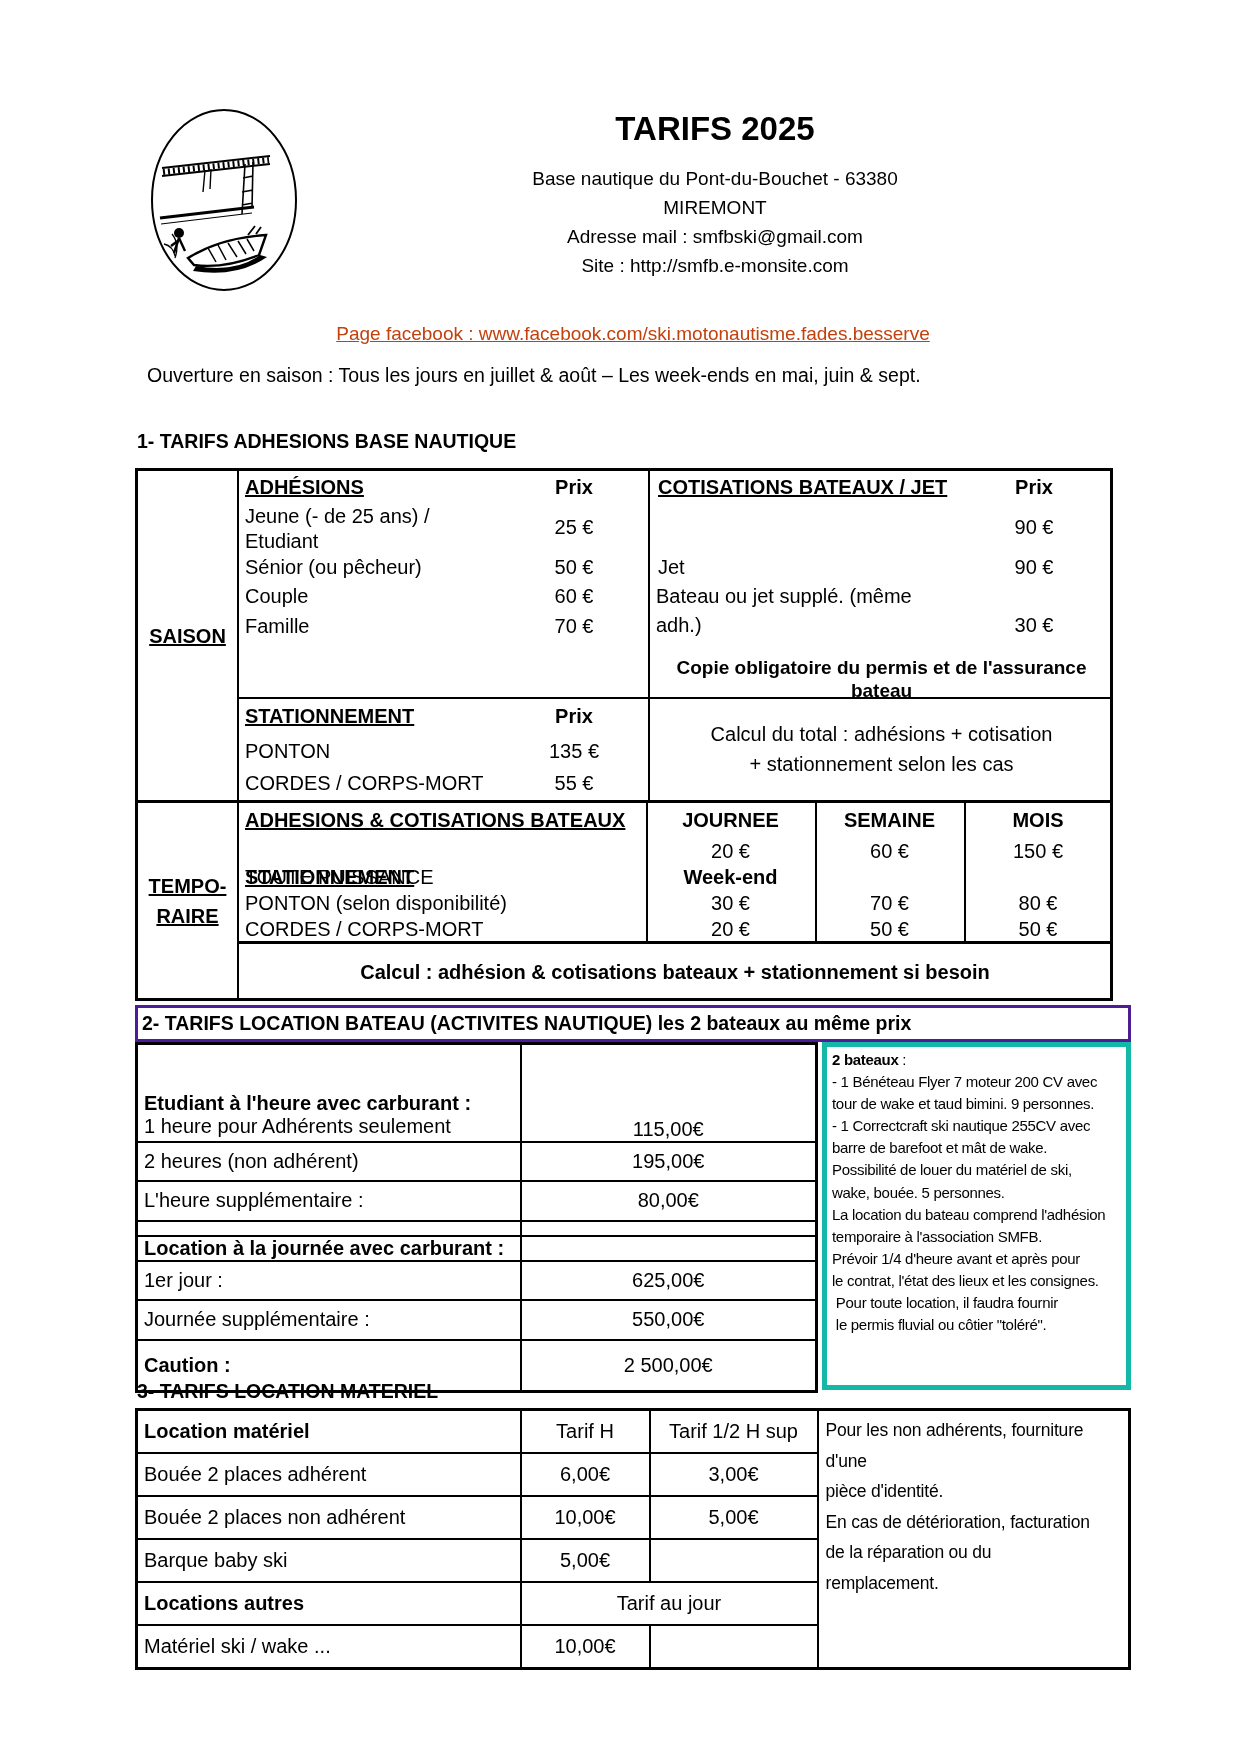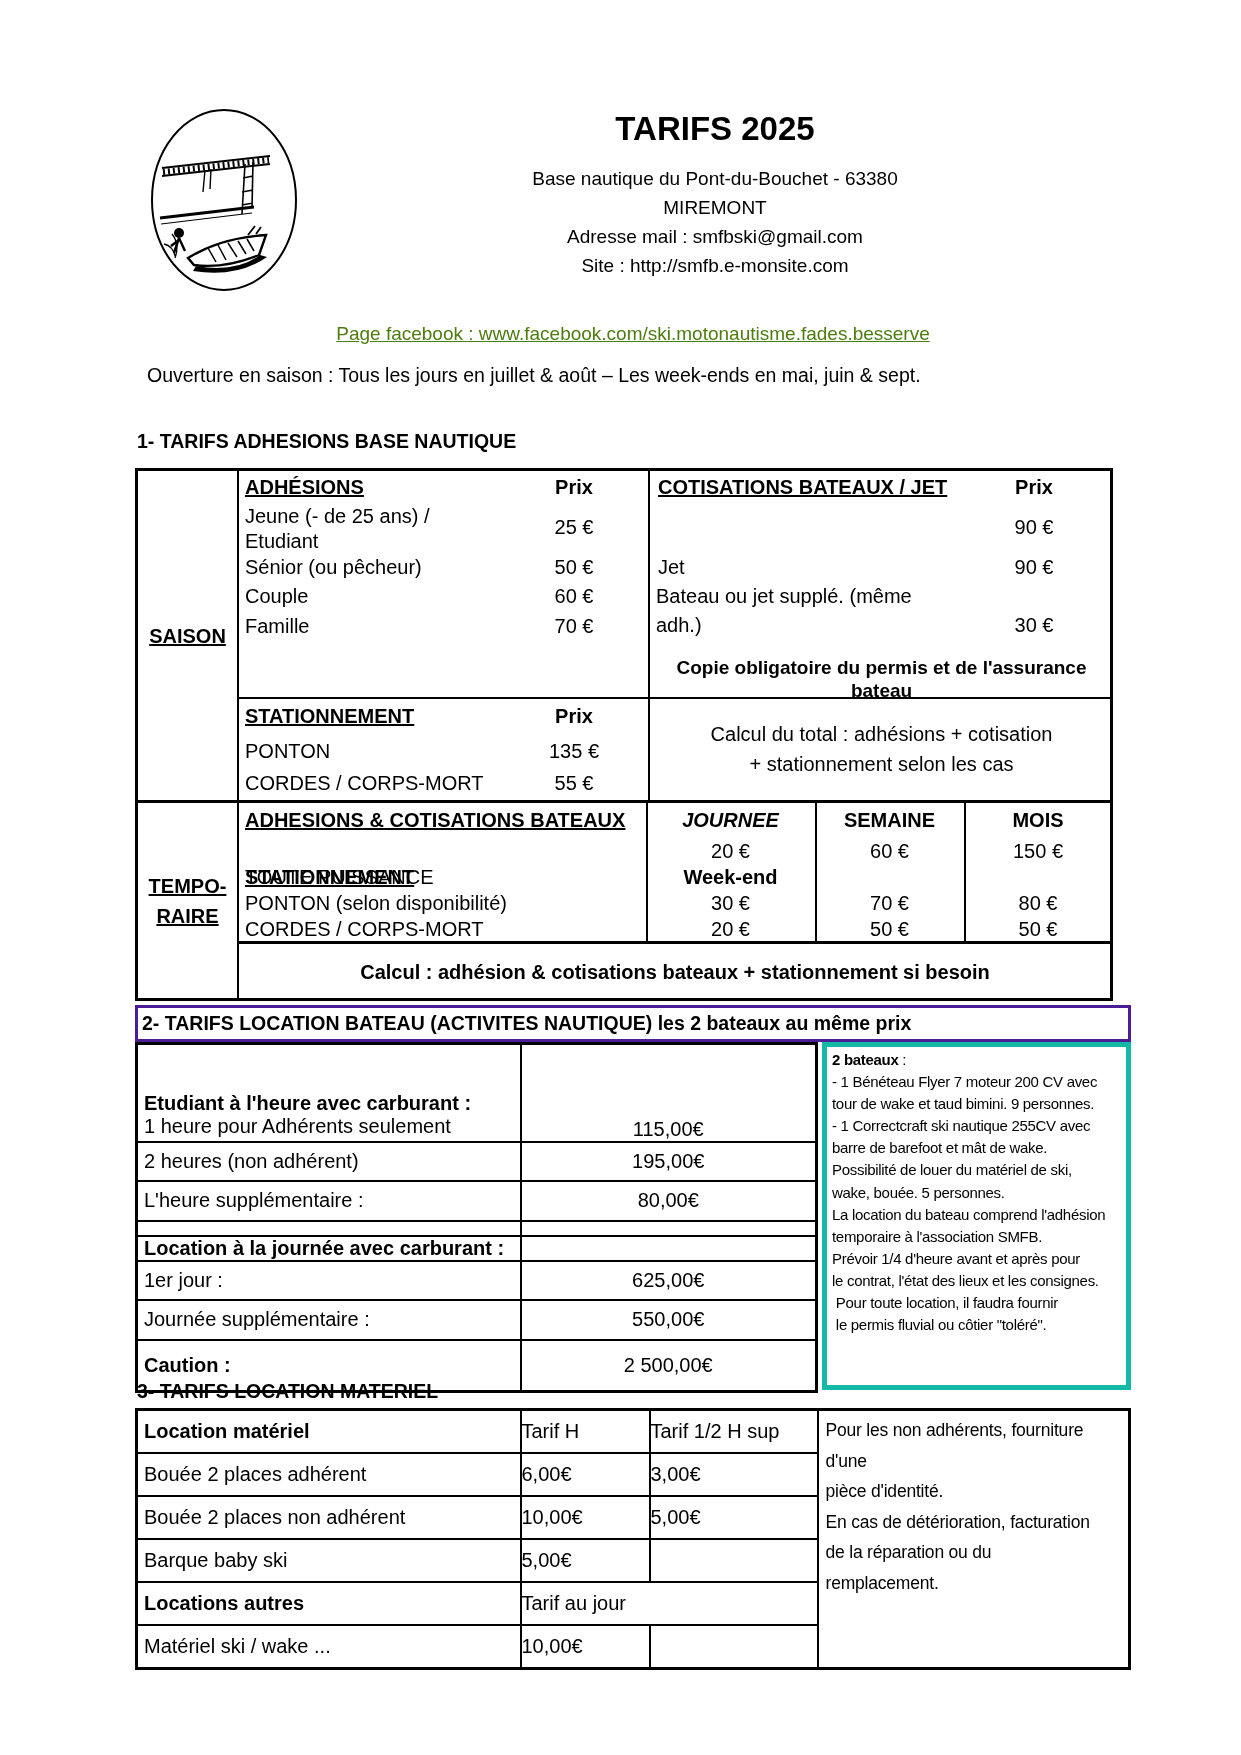--- a/index.html
+++ b/index.html
@@ -9,21 +9,21 @@
   .u{text-decoration:underline;}
   .ctr{display:flex;align-items:center;justify-content:center;}
   .pre{white-space:pre-line;}
 
   
   .logo{position:absolute;left:148px;top:106px;}
   .header-block{position:absolute;left:320px;top:110px;width:790px;text-align:center;}
   .doc-title{font-size:33px;font-weight:bold;margin-bottom:16px;}
   .sub{font-size:19px;line-height:29px;}
   .fb-row{position:absolute;left:135px;top:323px;width:996px;text-align:center;font-size:19px;}
-  .fb-link{color:#4d7c0f;text-decoration:underline;cursor:pointer;}
+  .fb-link{color:#c2410c;text-decoration:underline;cursor:pointer;}
   .opening{position:absolute;left:147px;top:364px;font-size:19.5px;}
   .sec-heading{position:absolute;font-size:19.5px;font-weight:bold;}
 
   
   .t1{position:absolute;left:135px;top:468px;width:978px;height:533px;
       border:3px solid #000;box-sizing:border-box;font-size:20px;}
   .t1 .cell{position:absolute;}
   .vline,.hline{position:absolute;background:#000;}
   .lbl{padding-left:5px;display:flex;align-items:center;}
   .price{display:flex;align-items:center;justify-content:center;}
@@ -44,21 +44,21 @@
   tr.t2r1 td{vertical-align:bottom;padding-bottom:3px;}
   .t2notes{position:absolute;left:822px;top:1042px;width:309px;height:348px;border:5px solid #14b8a6;
            box-sizing:border-box;padding:2px 5px;font-size:15px;line-height:22.1px;
            letter-spacing:-0.3px;overflow:hidden;}
   .n2line{white-space:pre;}
 
   
   table.t3{position:absolute;left:135px;top:1408px;width:996px;height:262px;
            border-collapse:collapse;table-layout:fixed;font-size:20px;border:3px solid #000;}
   table.t3 td{border:2px solid #000;padding:0 6px;vertical-align:middle;overflow:hidden;}
-  table.t3 td.c{text-align:left;padding:0;}
+  table.t3 td.c{text-align:center;padding:0;}
   td.t3notes{vertical-align:top !important;padding:4px 7px !important;font-size:17.5px;
              line-height:30.5px;letter-spacing:-0.2px;}
   .n3line{white-space:pre;}
 </style>
 </head>
 <body>
 
 <div class="page">
 
   <svg class="logo" width="152" height="188" viewBox="0 0 152 188" xmlns="http://www.w3.org/2000/svg">
@@ -150,21 +150,21 @@
     <div class="cell calc-cell" style="left:515px;top:228px;width:457px;height:100px;">Calcul du total : adhésions + cotisation
 + stationnement selon les cas</div>
 
     <div class="vline" style="left:508px;top:332px;width:2px;height:138px;"></div>
     <div class="vline" style="left:677px;top:332px;width:2px;height:138px;"></div>
     <div class="vline" style="left:826px;top:332px;width:2px;height:138px;"></div>
 
     <div class="cell lbl" style="left:102px;top:334px;width:404px;height:30px;">
       <span class="b u">ADHESIONS &amp; COTISATIONS BATEAUX</span>
       </div>
-    <div class="cell price b" style="left:510px;top:334px;width:165px;height:30px;font-style:italic;">JOURNEE</div>
+    <div class="cell price b" style="left:510px;top:334px;width:165px;height:30px;">JOURNEE</div>
     <div class="cell price b" style="left:679px;top:334px;width:145px;height:30px;">SEMAINE</div>
     <div class="cell price b" style="left:828px;top:334px;width:144px;height:30px;">MOIS</div>
 
     <div class="cell lbl" style="left:102px;top:366px;width:404px;height:28px;margin-top:26px;">TOUTE PUISSANCE</div>
     <div class="cell price" style="left:510px;top:366px;width:165px;height:28px;">20 €</div>
     <div class="cell price" style="left:679px;top:366px;width:145px;height:28px;">60 €</div>
     <div class="cell price" style="left:828px;top:366px;width:144px;height:28px;">150 €</div>
 
     <div class="cell lbl" style="left:102px;top:394px;width:404px;height:24px;">
       <span class="b u">STATIONNEMENT</span>

